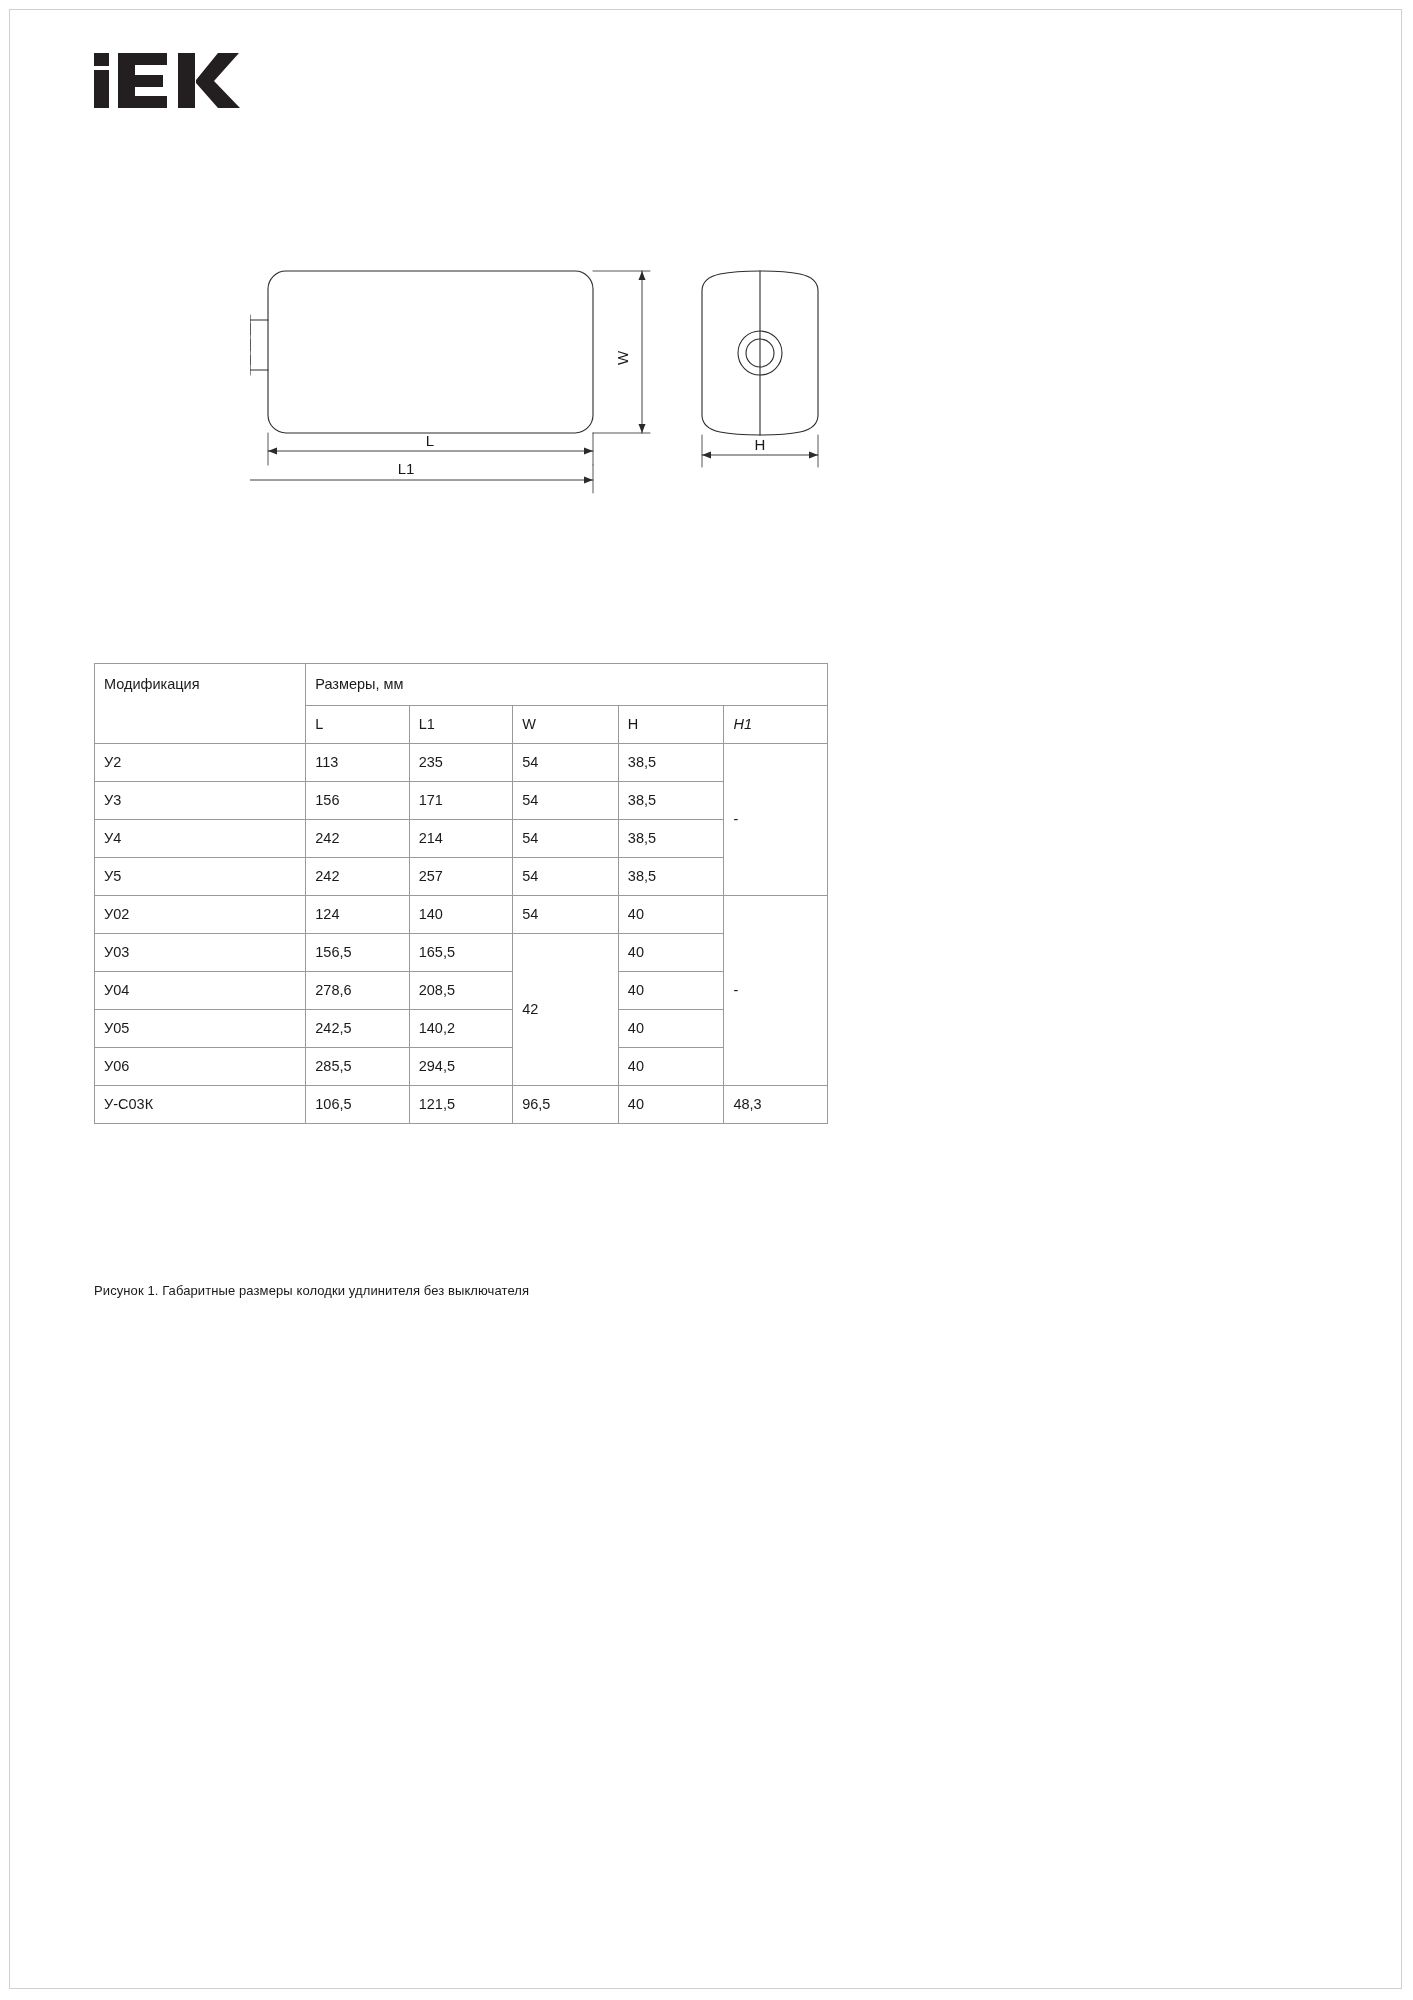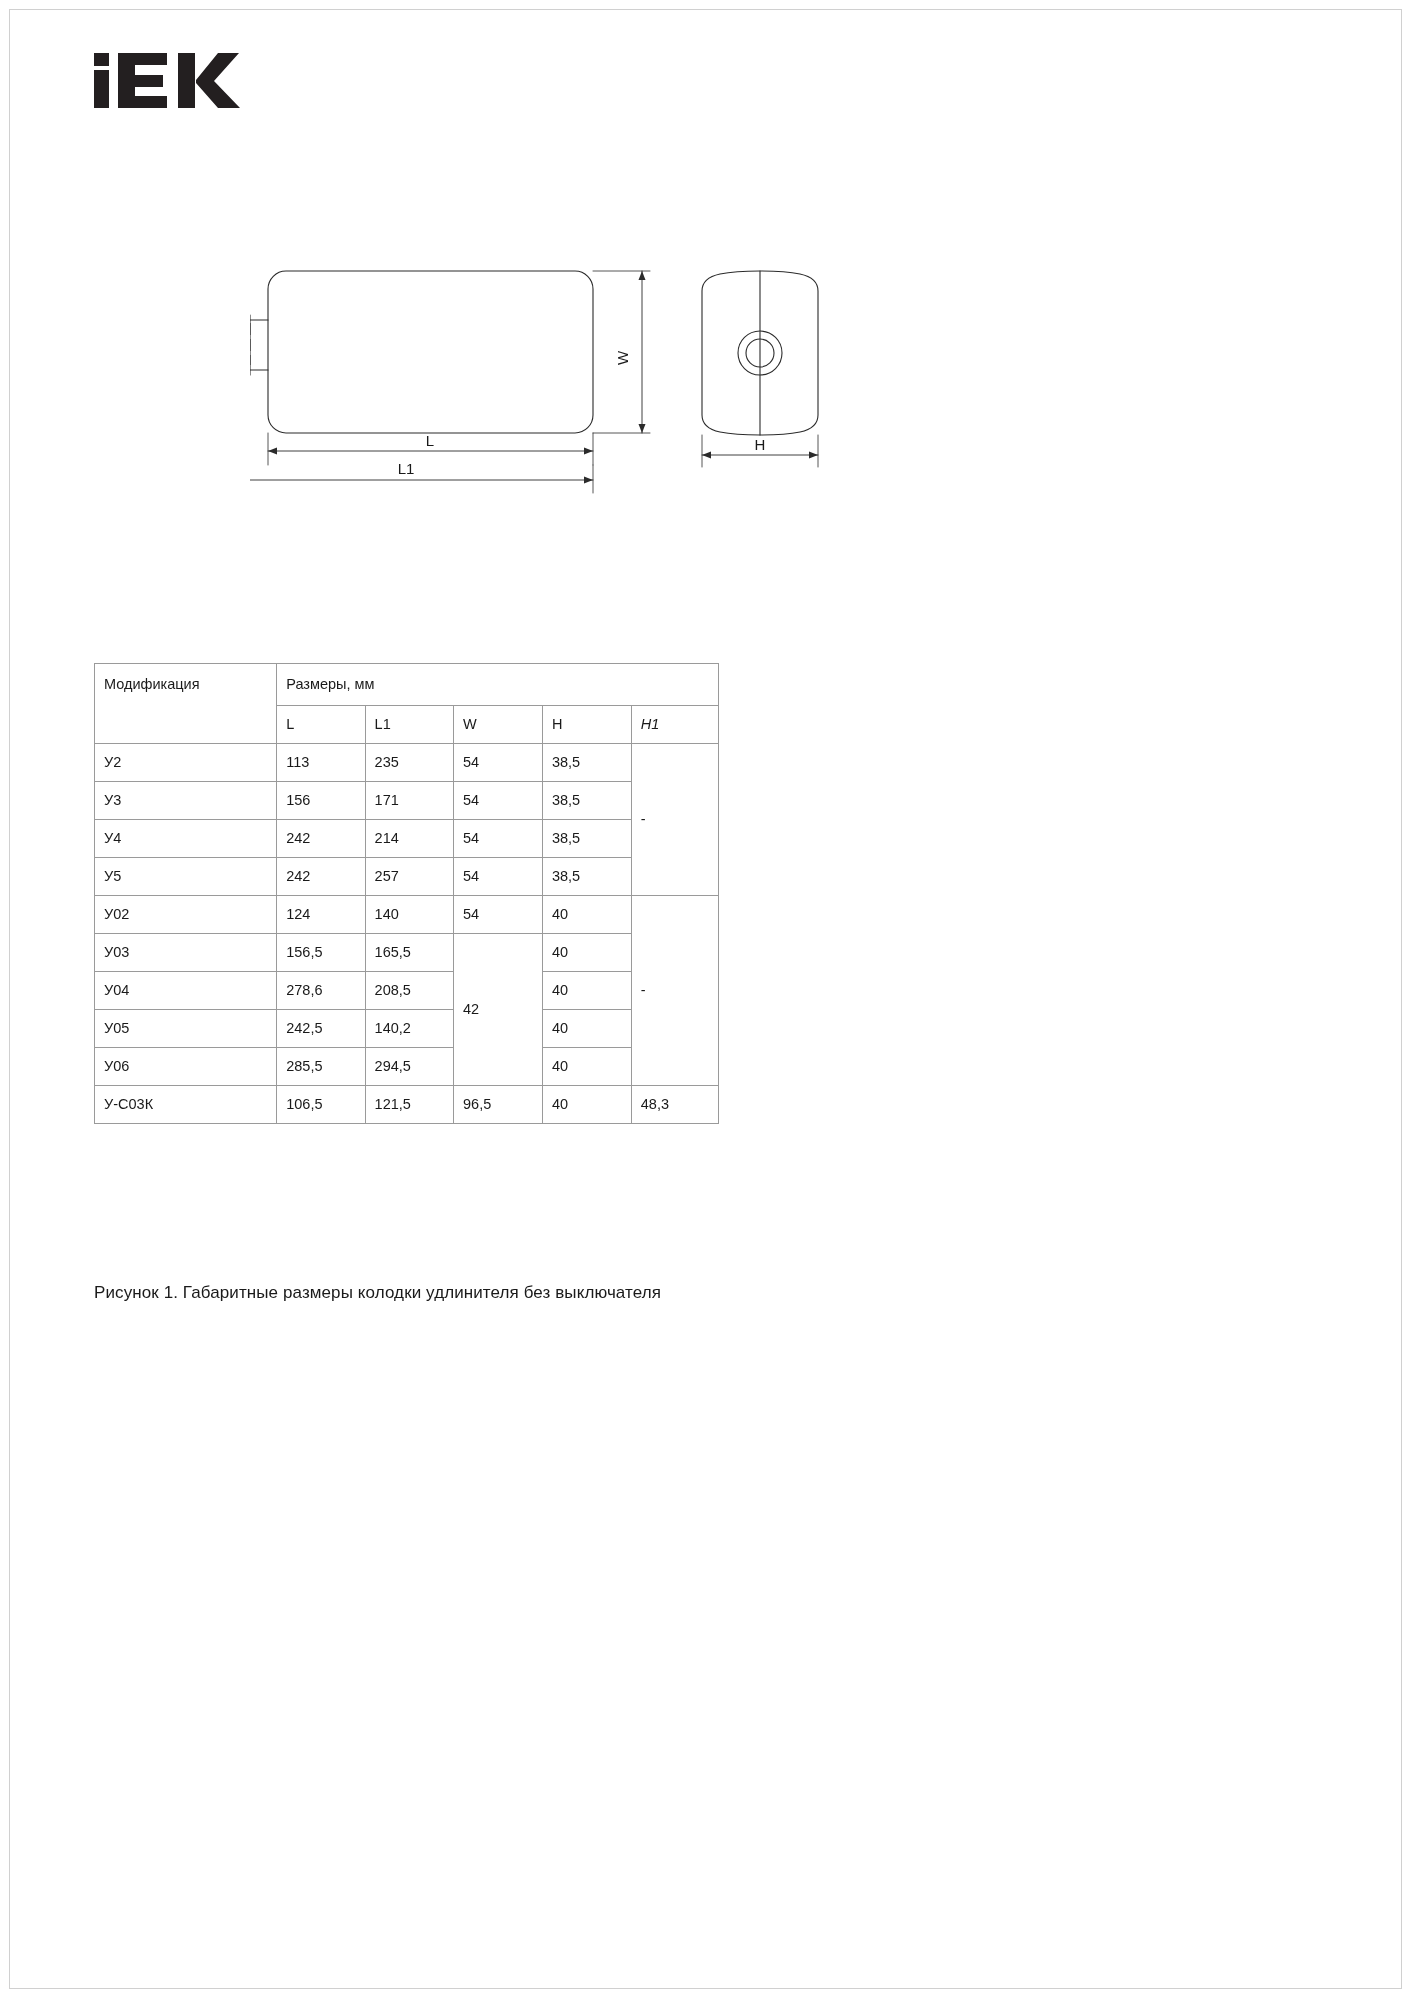--- a/index.html
+++ b/index.html
@@ -53,21 +53,21 @@
 
   
   .table-wrap {
     position: absolute;
     left: 94px;
     top: 663px;
     width: 625px;
   }
   table.dims {
     border-collapse: collapse;
-    width: 625px;
+    width: 734px;
     font-size: 14.5px;
     color: #1a1a1a;
   }
   table.dims td, table.dims th {
     border: 1px solid #9a9a9a;
     padding: 7px 0 7px 9px;
     text-align: left;
     font-weight: normal;
     vertical-align: middle;
     height: 23px;
@@ -81,21 +81,21 @@
   table.dims .c-h1  { width: 86px; font-style: italic; }
   table.dims tr.head-top td { height: 27px; }
   .noborder-bottom { border-bottom: none !important; }
   .noborder-top { border-top: none !important; }
 
   
   .caption {
     position: absolute;
     left: 94px;
     top: 1283px;
-    font-size: 17px;
+    font-size: 13px;
     color: #1a1a1a;
     letter-spacing: 0.1px;
   }
 </style>
 </head>
 <body>
 
 <div class="page">
   <div class="page-border"></div>
 

